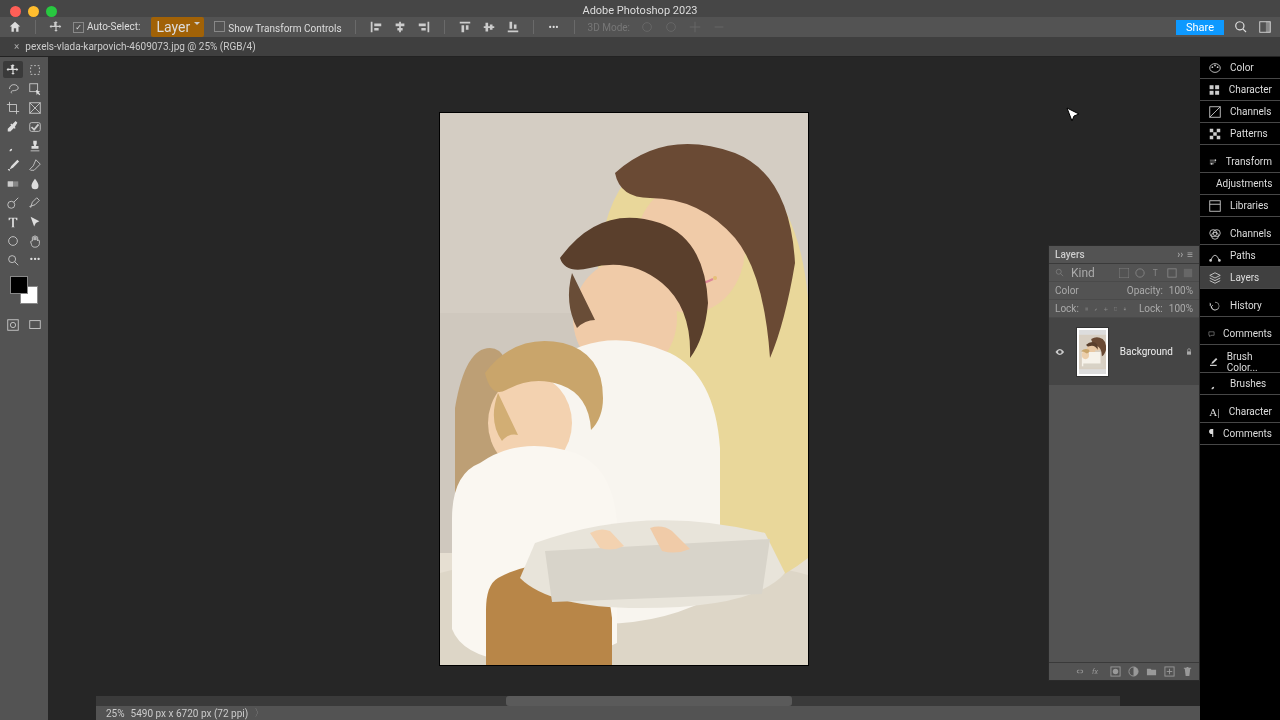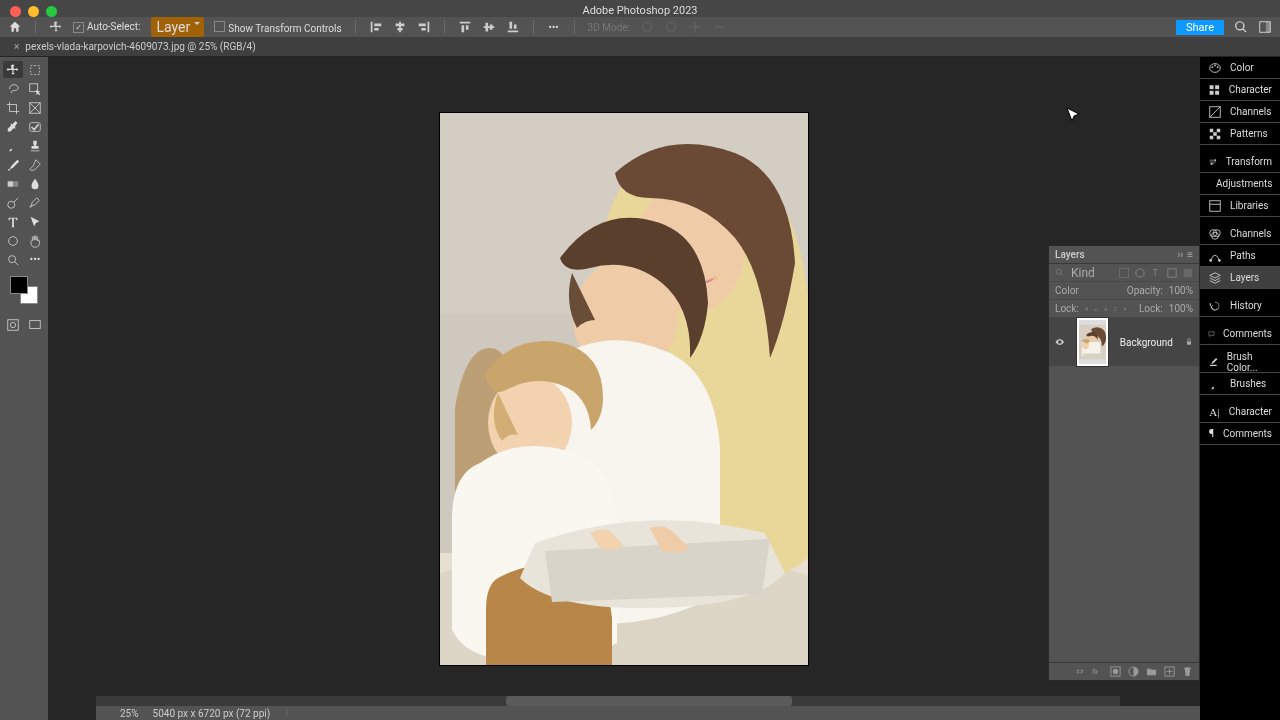--- a/index.html
+++ b/index.html
@@ -26,35 +26,35 @@
 .tool{width:20px;height:17px;display:flex;align-items:center;justify-content:center;fill:#ddd;color:#ddd;position:relative}
 .tool.sel{background:#3a3a3a;border-radius:2px}
 .tool svg{width:14px;height:14px}
 .swatches{margin-top:8px;position:relative;width:28px;height:28px}
 .sw-b{position:absolute;right:0;bottom:0;width:18px;height:18px;background:#fff;border:1px solid #888}
 .sw-f{position:absolute;left:0;top:0;width:18px;height:18px;background:#000;border:1px solid #888}
 .canvas-wrap{flex:1;background:#262626;position:relative;display:flex;align-items:center;justify-content:center}
 .canvas{width:368px;height:552px;background:#ddd;box-shadow:0 0 0 1px #000;position:relative;overflow:hidden}
 .canvas svg{width:100%;height:100%}
 .cursor{position:absolute;top:50px;right:118px}
-.statusbar{position:absolute;left:48px;right:0;bottom:0;height:14px;background:#535353;display:flex;align-items:center;gap:14px;padding:0 24px;font-size:10px;color:#ccc}
+.statusbar{position:absolute;left:48px;right:0;bottom:0;height:14px;background:#535353;display:flex;align-items:center;gap:6px;padding:0 10px;font-size:10px;color:#ccc}
 .statusbar .caret{color:#888}
 .right-panels{width:80px;background:#000000;display:flex;flex-direction:column}
 .panel-item{height:22px;display:flex;align-items:center;gap:8px;padding:0 8px;font-size:10px;color:#ddd;border-bottom:1px solid #474747}
 .panel-item.active{background:#404040}
 .panel-item svg,.panel-item .pi-ico{width:14px;height:14px;fill:#ccc;display:flex;align-items:center;justify-content:center;font-size:11px}
 .panel-gap{height:6px}
 .layers-float{position:absolute;top:188px;right:80px;width:152px;height:436px;background:#535353;border:1px solid #2a2a2a;display:flex;flex-direction:column;font-size:10px}
 .layers-head{height:18px;display:flex;align-items:center;padding:0 6px;gap:6px;border-bottom:1px solid #3a3a3a}
 .layers-head span:first-child{font-weight:500}
 .layers-head .rb{margin-left:auto;display:flex;gap:4px;color:#aaa}
 .lf-row{height:18px;display:flex;align-items:center;gap:6px;padding:0 6px;color:#aaa;border-bottom:1px solid #4a4a4a}
 .lf-row .mini{width:10px;height:10px;fill:#888}
 .lf-row input{background:transparent;border:none;color:#aaa;font-size:12px;width:30px}
-.layer-row{height:48px;display:flex;align-items:center;gap:12px;padding:0 6px;background:#454545}
+.layer-row{height:67px;display:flex;align-items:center;gap:12px;padding:0 6px;background:#454545}
 .eye{width:12px;height:12px;fill:#ccc}
 .thumb{width:38px;height:48px;background:#ddd;border:2px solid #fff;box-shadow:0 0 0 1px #333;position:relative;overflow:hidden}
 .thumb svg{width:100%;height:100%}
 .layer-name{flex:1;color:#eee}
 .lock{width:10px;height:10px;fill:#aaa}
 .lf-foot{margin-top:auto;height:18px;display:flex;align-items:center;justify-content:flex-end;gap:7px;padding:0 6px;border-top:1px solid #3a3a3a}
 .lf-foot svg{width:11px;height:11px;fill:#999}
 .sb-track{position:absolute;bottom:14px;left:48px;right:80px;height:10px;background:#3a3a3a}
 .sb-thumb{position:absolute;left:40%;width:28%;height:100%;background:#5a5a5a;border-radius:3px}
 </style>
@@ -300,21 +300,21 @@
       </svg>
     </div>
     <svg class="cursor" width="16" height="16">
         <path d="M1 1l5 13 2-5 5-2z" fill="#fff" stroke="#000"></path>
       </svg>
     <div class="sb-track">
         <div class="sb-thumb"></div>
       </div>
     <div class="statusbar">
       <span>25%</span>
-      <span>5040 px x 6720 px (72 ppi)</span>
+      <span>5490 px x 6720 px (72 ppi)</span>
       <span class="caret">〉</span>
     </div>
   </div>
 
   <div class="layers-float">
     <div class="layers-head">
       <span>Layers</span>
       <span class="rb">
           <span>››</span>
           <span>≡</span>

